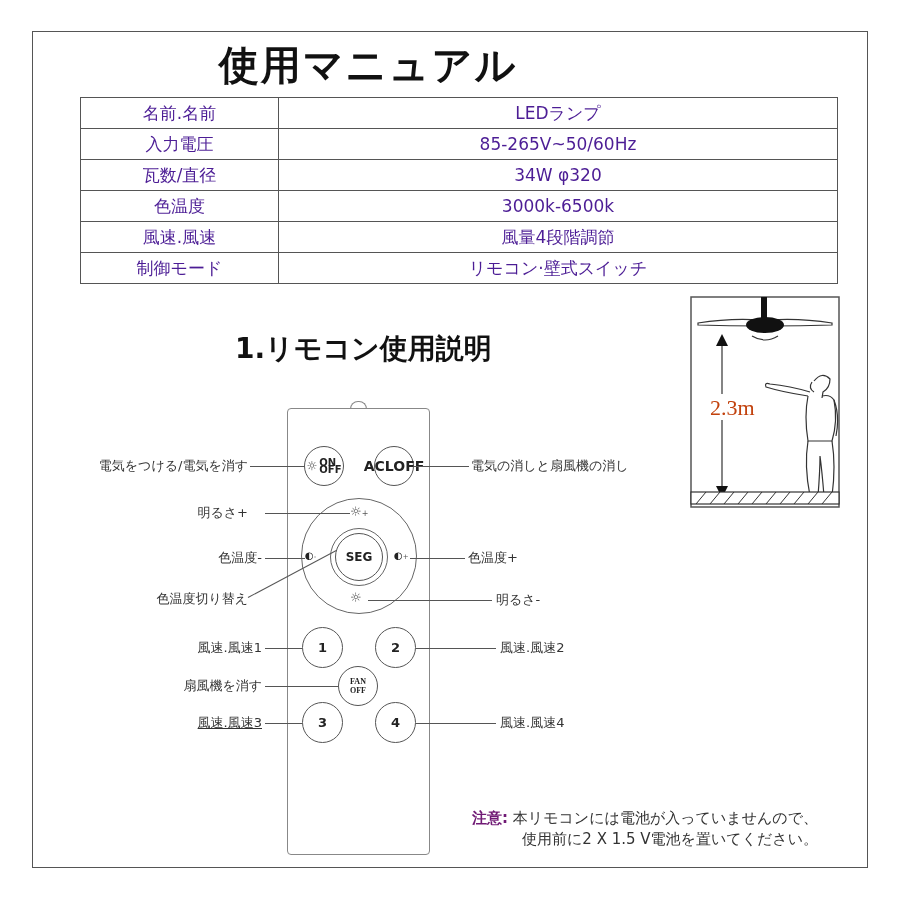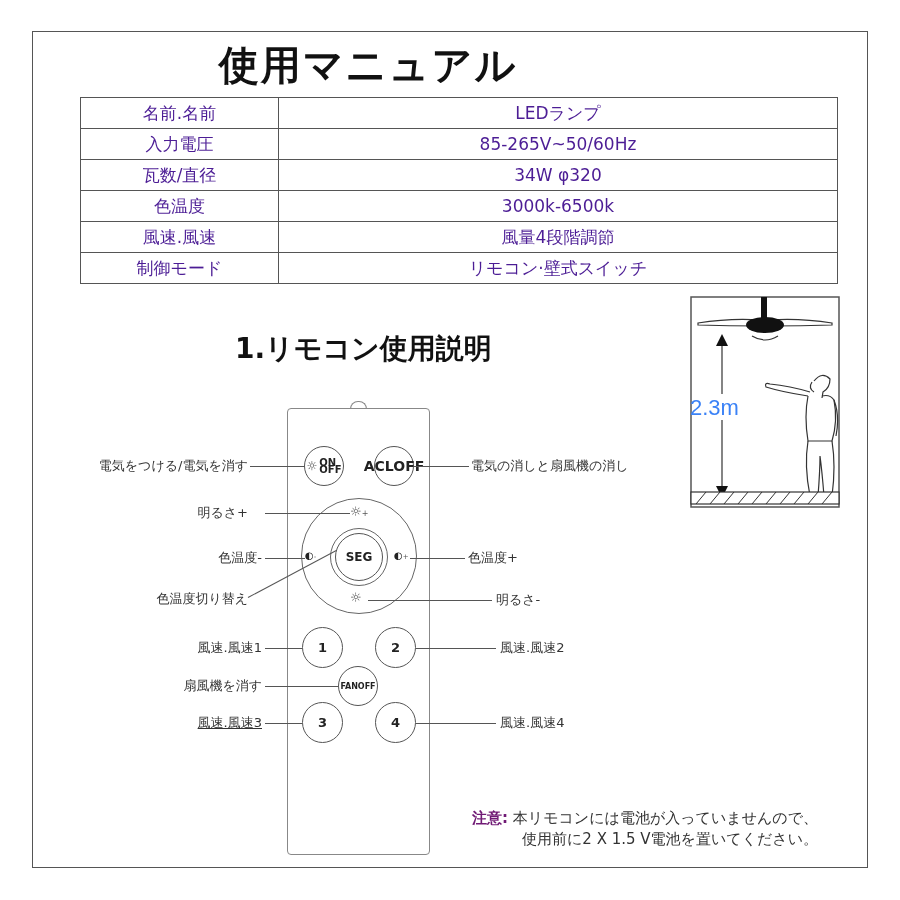--- a/index.html
+++ b/index.html
@@ -131,21 +131,21 @@
       <line x1="34" y1="208" x2="44" y2="196"></line>
         <line x1="48" y1="208" x2="58" y2="196"></line>
       <line x1="62" y1="208" x2="72" y2="196"></line>
         <line x1="76" y1="208" x2="86" y2="196"></line>
       <line x1="90" y1="208" x2="100" y2="196"></line>
         <line x1="104" y1="208" x2="114" y2="196"></line>
       <line x1="118" y1="208" x2="128" y2="196"></line>
         <line x1="132" y1="208" x2="142" y2="196"></line>
     </g>
   </svg>
-  <div style="position:absolute; left:0; top:99px; font-size:22px; color:#3b82f6; font-family:Liberation Sans, sans-serif;">2.3m</div>
+  <div style="position:absolute; left:20px; top:99px; font-size:22px; color:#c2410c; font-family:Liberation Serif, serif;">2.3m</div>
 </div>
 
 <div class="notch"></div>
 <div class="remote"></div>
 
 <div class="btn" style="left:304px; top:446px; width:40px; height:40px;">
   <span style="font-size:12px; color:#444; margin-right:2px;">☼</span>
   <span class="tiny" style="display:flex; flex-direction:column;">
     <span>ON</span>
     <span>OFF</span>
@@ -173,21 +173,21 @@
 <div style="position:absolute; left:394px; top:550px; font-size:10px; color:#222;">
   <span>◐<span style="font-size:7px; color:#555;">+</span></span>
 </div>
 
 <div class="btn" style="left:302px; top:627px; width:41px; height:41px; font-size:13px;">
   <span>1</span>
 </div>
 <div class="btn" style="left:375px; top:627px; width:41px; height:41px; font-size:13px;">
   <span>2</span>
 </div>
-<div class="btn" style="left:338px; top:666px; width:40px; height:40px; font-size:8px; flex-direction:row; line-height:9px;">
+<div class="btn" style="left:338px; top:666px; width:40px; height:40px; font-size:8px; flex-direction:column; line-height:9px;font-family:Liberation Serif, serif;">
   <span>FAN</span>
   <span>OFF</span>
 </div>
 <div class="btn" style="left:302px; top:702px; width:41px; height:41px; font-size:13px;">
   <span>3</span>
 </div>
 <div class="btn" style="left:375px; top:702px; width:41px; height:41px; font-size:13px;">
   <span>4</span>
 </div>
 

